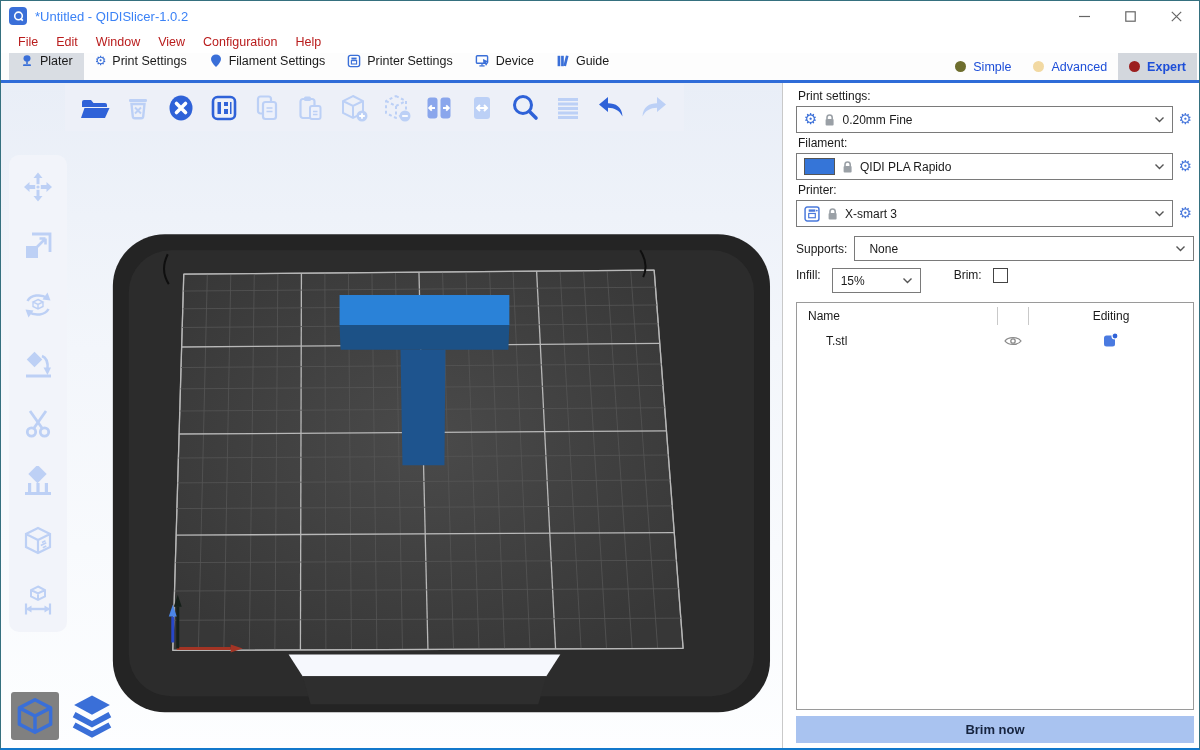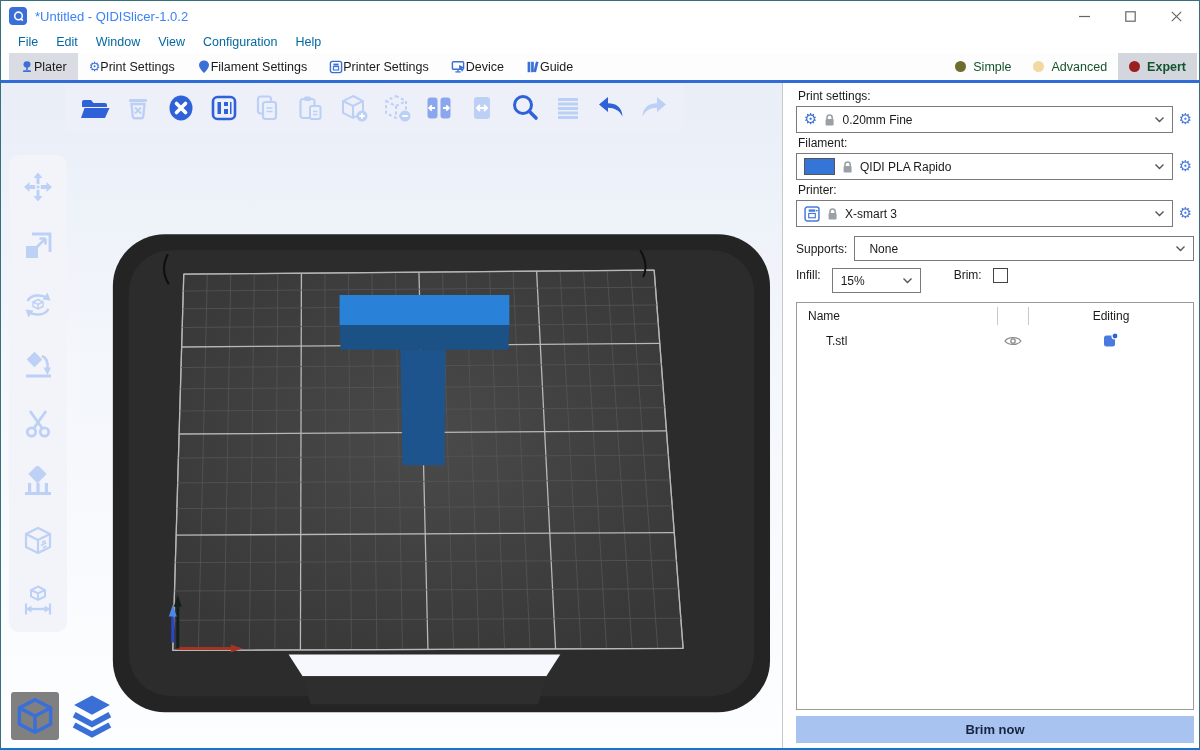--- a/index.html
+++ b/index.html
@@ -10,27 +10,27 @@
     font-family:"Liberation Sans",sans-serif;-webkit-font-smoothing:antialiased;
   }
   
   .titlebar{height:30px;flex:0 0 30px;display:flex;align-items:center;padding-left:8px;background:#fff}
   .logo{width:18px;height:18px;border-radius:4px;background:#3a6fd8;display:flex;align-items:center;justify-content:center;margin-right:8px}
   .title{font-size:13px;color:#3b82f6}
   .win-controls{margin-left:auto;display:flex;height:100%}
   .win-btn{width:46px;display:flex;align-items:center;justify-content:center;color:#666}
   
   .menubar{height:22px;flex:0 0 22px;display:flex;align-items:center;padding-left:8px;background:#fff}
-  .menu-item{padding:0 9px;font-size:12.5px;color:#0369a1}
+  .menu-item{padding:0 9px;font-size:12.5px;color:#b91c1c}
   
   .tabbar{height:27px;flex:0 0 27px;display:flex;align-items:stretch;background:#fdfdfd;border-bottom:3px solid #2f6cd8;padding-left:8px}
-  .tab{display:flex;align-items:center;padding:1px 11px;font-size:12.5px;color:#1a1a1a;white-space:nowrap}
+  .tab{display:flex;align-items:flex-start;gap:6px;padding:1px 11px;font-size:12.5px;color:#1a1a1a;white-space:nowrap}
   .tab.active{background:#d9dde3}
   .modes{margin-left:auto;display:flex;align-items:stretch;padding-right:2px}
-  .mode{display:flex;align-items:center;gap:7px;padding:0 11px;font-size:12.5px;color:#14532d}
+  .mode{display:flex;align-items:center;gap:7px;padding:0 11px;font-size:12.5px;color:#1d4ed8}
   .mode.active{background:#d3d7dd;font-weight:bold}
   .dot{width:11px;height:11px;border-radius:50%}
   .gear-glyph{color:#3a6fd8;font-size:13px;line-height:1;font-family:"DejaVu Sans",sans-serif}
   
   .main{flex:1;display:flex;min-height:0}
   .viewport{flex:1;position:relative;overflow:hidden;
     background:linear-gradient(180deg,#e9eef7 0%,#f3f6fb 40%,#fdfeff 100%)}
   .scene{position:absolute;left:0;top:0;width:100%;height:100%}
   .top-toolbar{position:absolute;left:64px;top:1px;height:47px;display:flex;align-items:center;gap:9px;padding:0 13px;background:#edf0f8}
   .tbtn{width:34px;height:34px;display:flex;align-items:center;justify-content:center}

